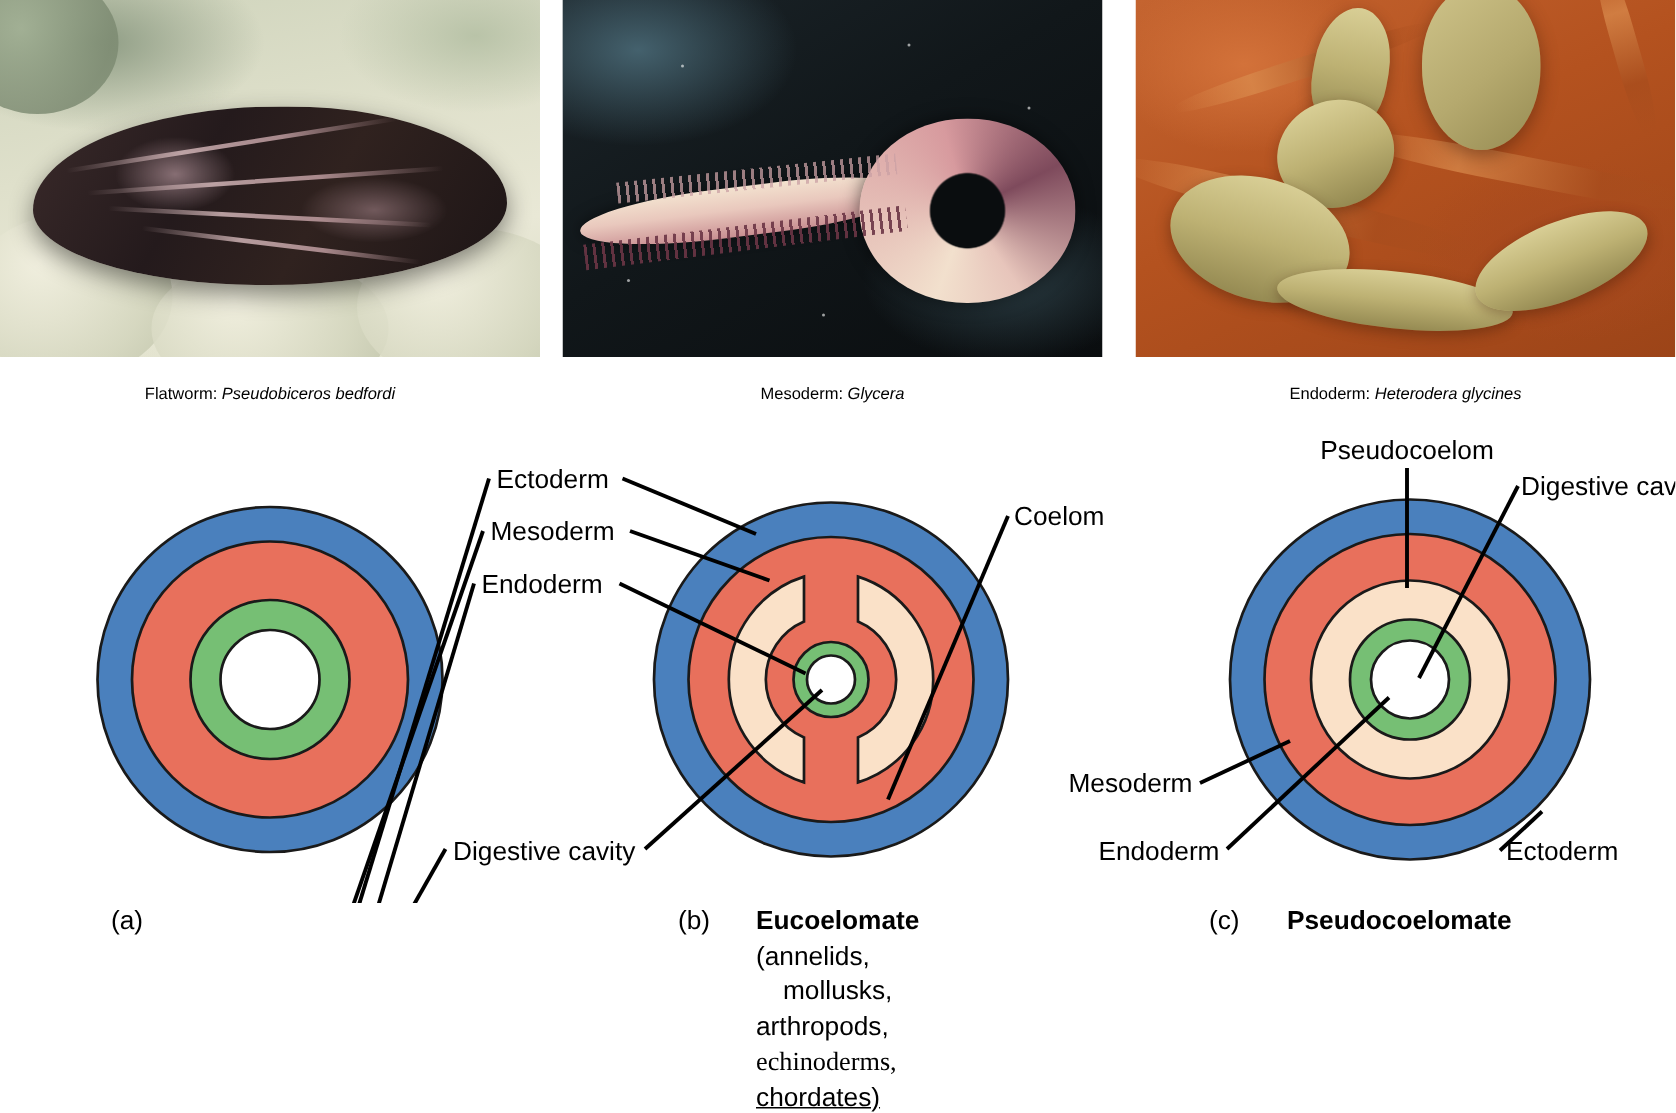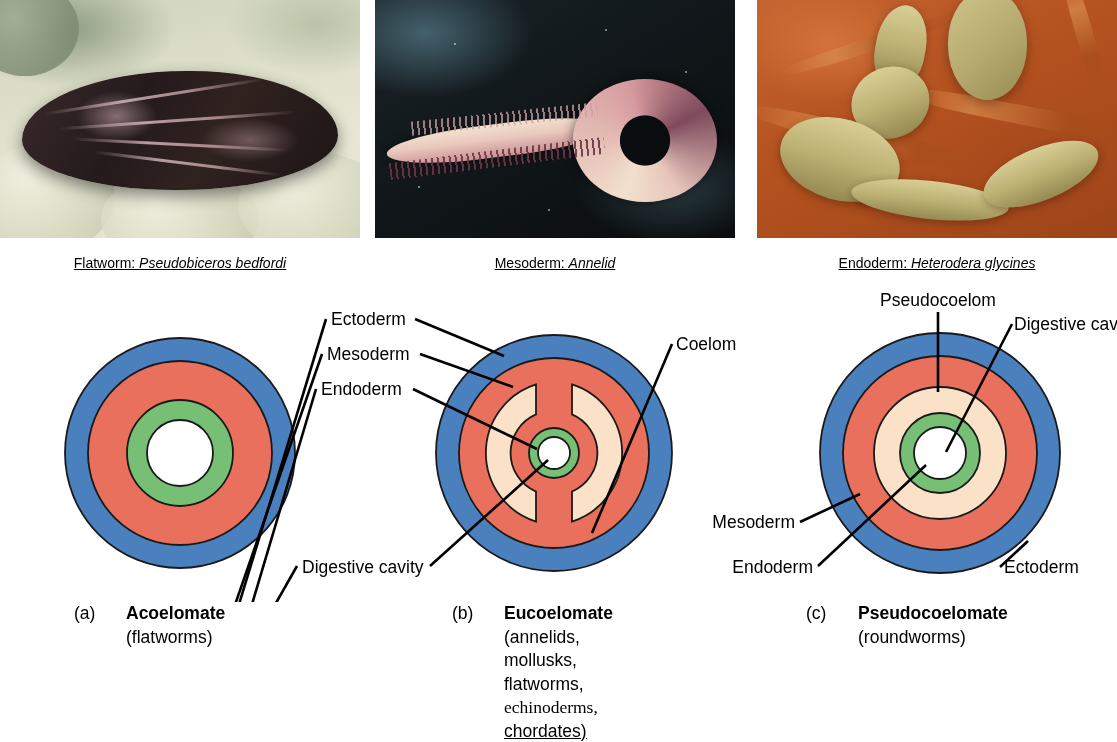--- a/index.html
+++ b/index.html
@@ -148,25 +148,24 @@
   }
   .nem-seg {
     position: absolute;
     background: linear-gradient(180deg, #d8ce95 0%, #bdb173 50%, #958a52 100%);
     box-shadow: 0 3px 9px rgba(60,25,8,.4);
   }
 
   .caption {
     position: absolute;
     top: 252px;
-    font-size: 14px;
+    font-size: 11px;
     line-height: 22px;
     text-align: center;
     white-space: nowrap;
-    text-decoration: underline;
   }
   .caption i { font-style: italic; }
   #caption-flatworm { left: 0px;   width: 360px; }
   #caption-annelid  { left: 375px; width: 360px; }
   #caption-nematode { left: 757px; width: 360px; }
 
   
   #diagram-area {
     position: absolute;
     top: 282px;
@@ -245,21 +244,21 @@
       <div class="nem-seg" style="left:33%;top:2%;width:14%;height:34%;border-radius:50% 50% 40% 40%;transform:rotate(10deg);"></div>
       <div class="nem-seg" style="left:26%;top:28%;width:22%;height:30%;border-radius:50%;transform:rotate(-22deg);"></div>
       <div class="nem-seg" style="left:6%;top:50%;width:34%;height:34%;border-radius:50%;transform:rotate(16deg);"></div>
       <div class="nem-seg" style="left:26%;top:76%;width:44%;height:16%;border-radius:50%;transform:rotate(6deg);"></div>
       <div class="nem-seg" style="left:62%;top:62%;width:34%;height:22%;border-radius:50%;transform:rotate(-22deg);"></div>
     </div>
   </div>
 </div>
 
 <div class="caption" id="caption-flatworm"><span>Flatworm: </span><i>Pseudobiceros bedfordi</i></div>
-<div class="caption" id="caption-annelid"><span>Mesoderm: </span><i>Annelid</i></div>
+<div class="caption" id="caption-annelid"><span>Mesoderm: </span><i>Glycera</i></div>
 <div class="caption" id="caption-nematode"><span>Endoderm: </span><i>Heterodera glycines</i></div>
 
 <div id="diagram-area">
 <svg id="diagram-svg" width="1117" height="320" viewBox="0 0 1117 320" xmlns="http://www.w3.org/2000/svg">
 
   <g>
     <circle cx="180" cy="171" r="115" class="ring" id="acoel-ecto" fill="#4a80bd" stroke="#1a1a1a"></circle>
     <circle cx="180" cy="171" r="92" class="ring" id="acoel-meso" fill="#e8705c" stroke="#1a1a1a"></circle>
     <circle cx="180" cy="171" r="53" class="ring" id="acoel-endo" fill="#76bf74" stroke="#1a1a1a"></circle>
     <circle cx="180" cy="171" r="33" class="ring" id="acoel-lumen" fill="#ffffff" stroke="#1a1a1a"></circle>
@@ -311,42 +310,37 @@
   <text class="lbl" x="1014" y="48" text-anchor="start">Digestive cavity</text>
   <text class="lbl" x="795" y="246" text-anchor="end">Mesoderm</text>
   <text class="lbl" x="813" y="291" text-anchor="end">Endoderm</text>
   <text class="lbl" x="1004" y="291" text-anchor="start">Ectoderm</text>
 </svg>
 </div>
 
 <div class="panel-label" id="panel-a">
   <div class="panel-row">
     <span class="panel-key">(a)</span>
-    <span>
-      <span class="panel-title">Acoelomate</span>
-      <span class="panel-sub" style="display:block;">(flatworms)</span>
-    </span>
   </div>
 </div>
 
 <div class="panel-label" id="panel-b">
   <div class="panel-row">
     <span class="panel-key">(b)</span>
     <span>
       <span class="panel-title">Eucoelomate</span>
       <span class="panel-sub" style="display:block;">(annelids,</span>
-      <span class="panel-sub" style="display:block;">mollusks,</span>
-      <span class="panel-sub" style="display:block;">flatworms,</span>
+      <span class="panel-sub" style="display:block;text-align:center;">mollusks,</span>
+      <span class="panel-sub" style="display:block;">arthropods,</span>
       <span class="panel-sub" style="display:block;font-family:Liberation Serif, serif;">echinoderms,</span>
       <span class="panel-sub" style="display:block;text-decoration:underline;">chordates)</span>
     </span>
   </div>
 </div>
 
 <div class="panel-label" id="panel-c">
   <div class="panel-row">
     <span class="panel-key">(c)</span>
     <span>
       <span class="panel-title">Pseudocoelomate</span>
-      <span class="panel-sub" style="display:block;">(roundworms)</span>
     </span>
   </div>
 </div>
 
 </body></html>

